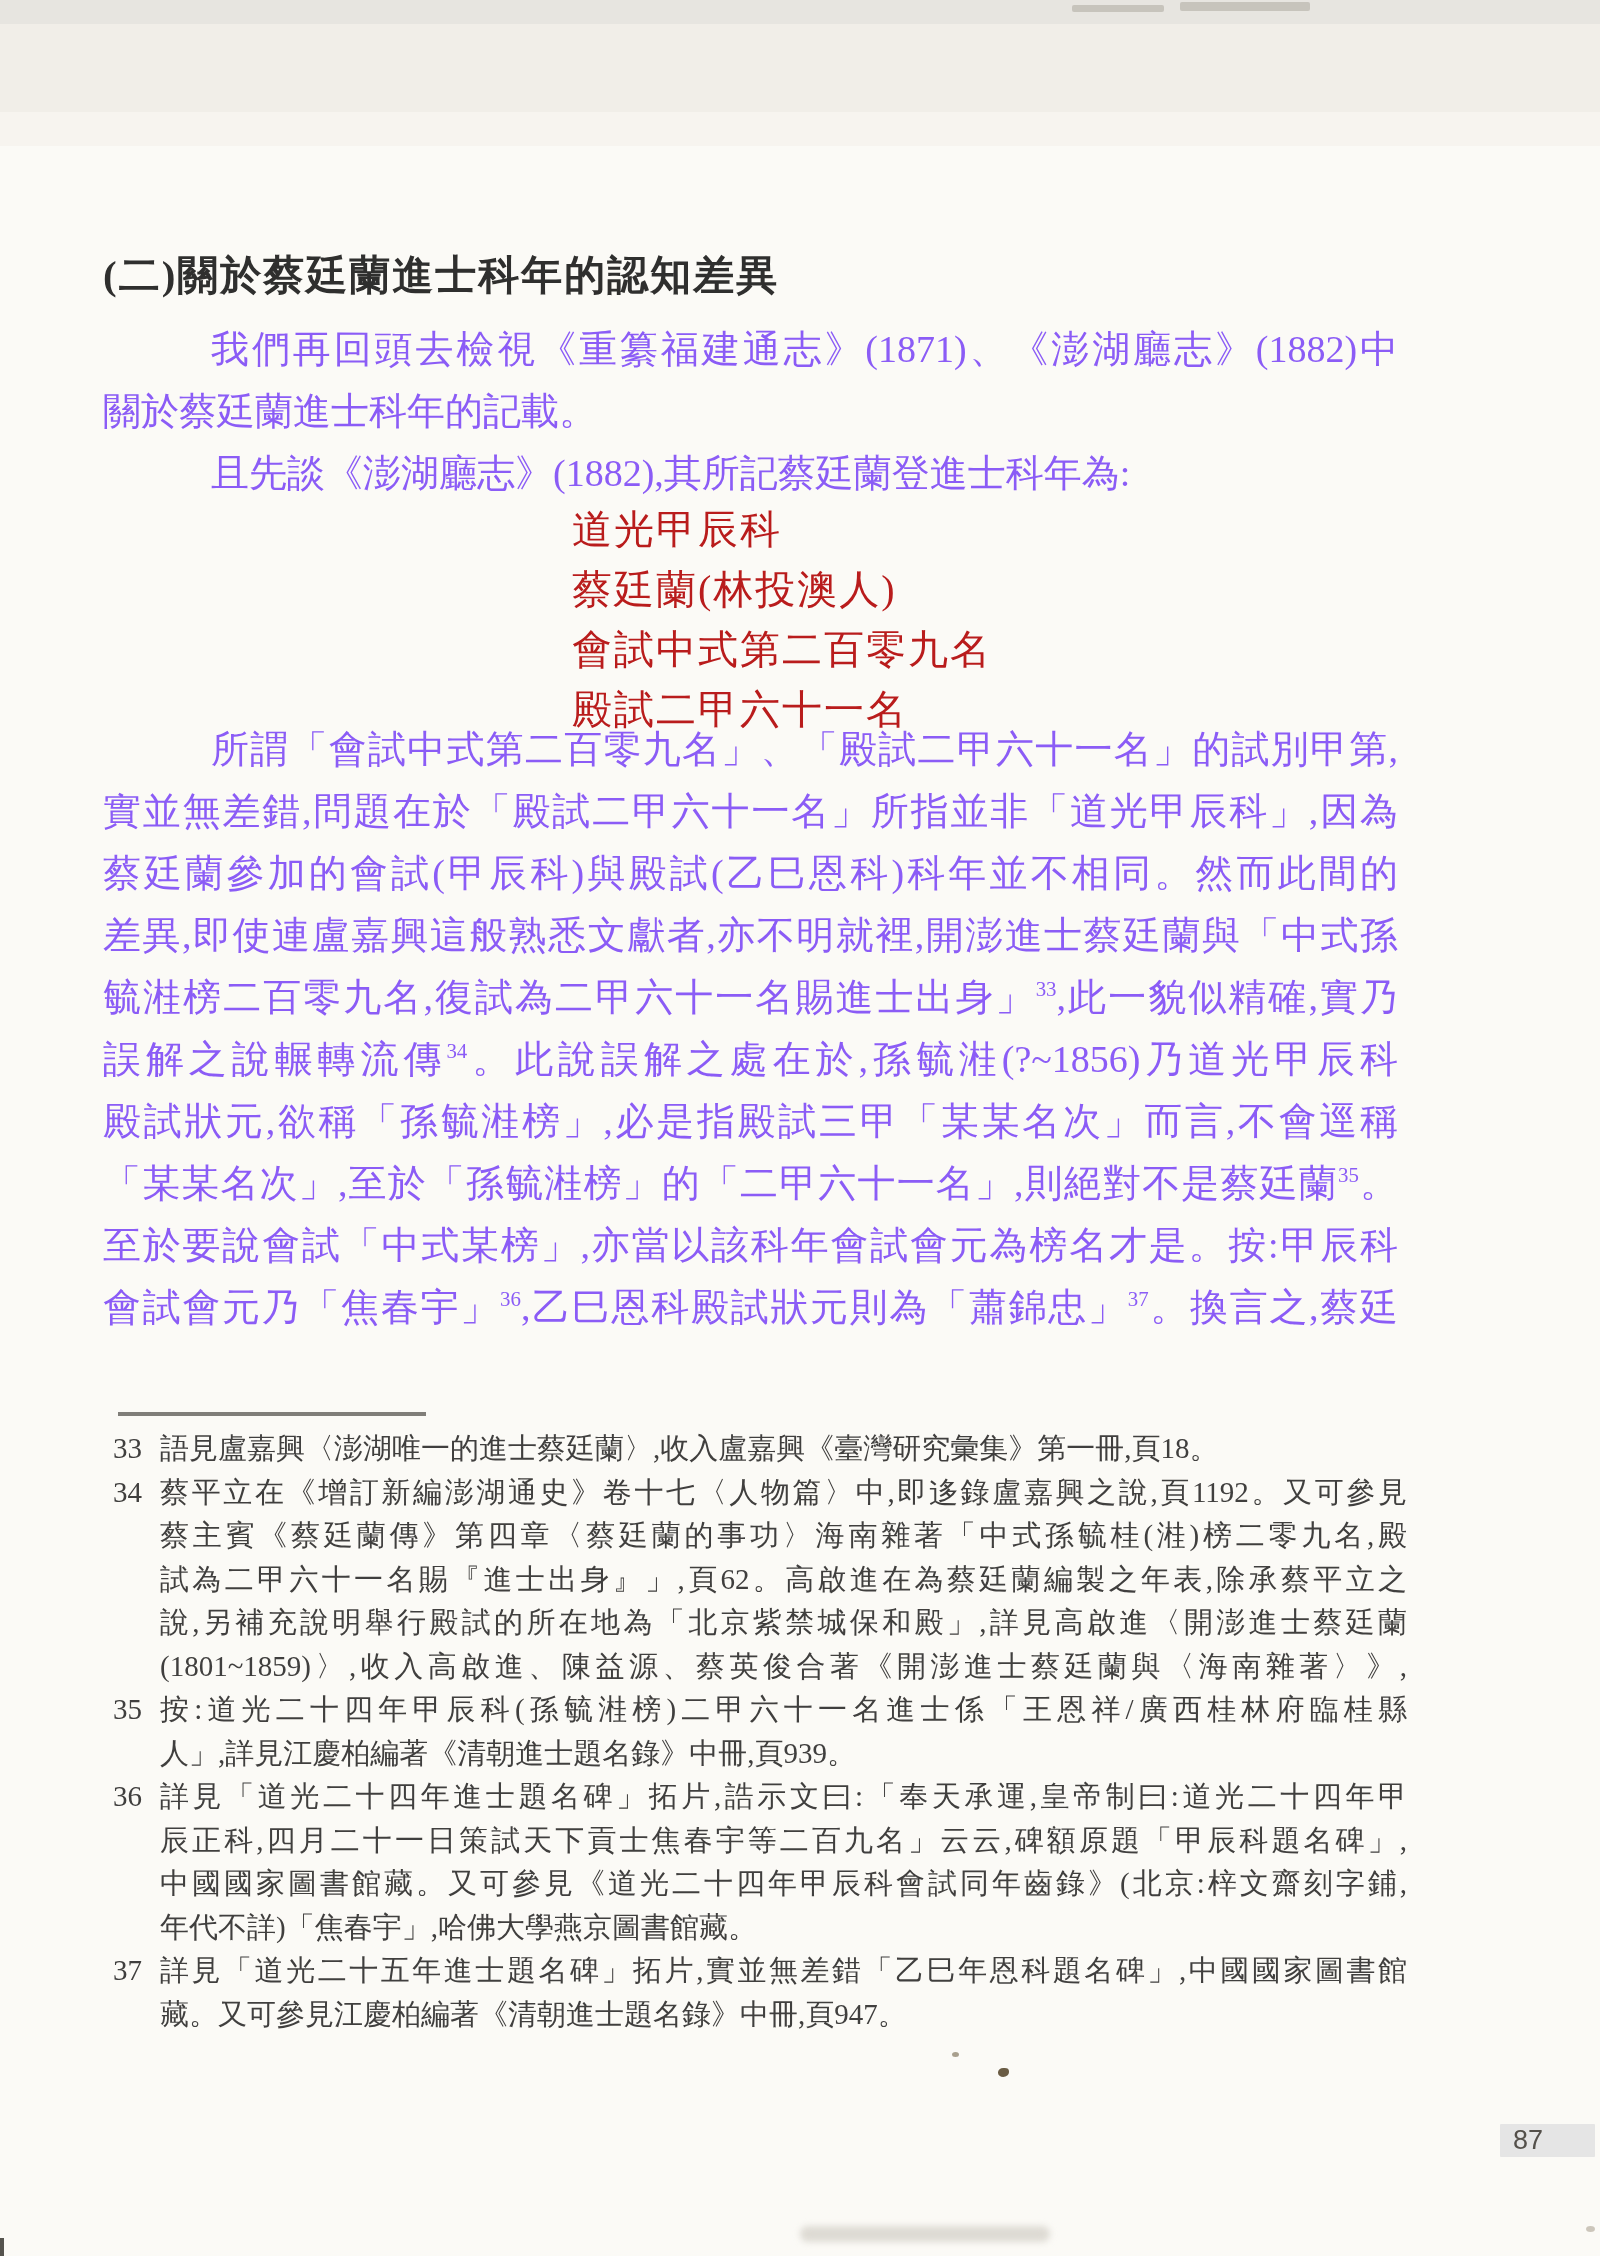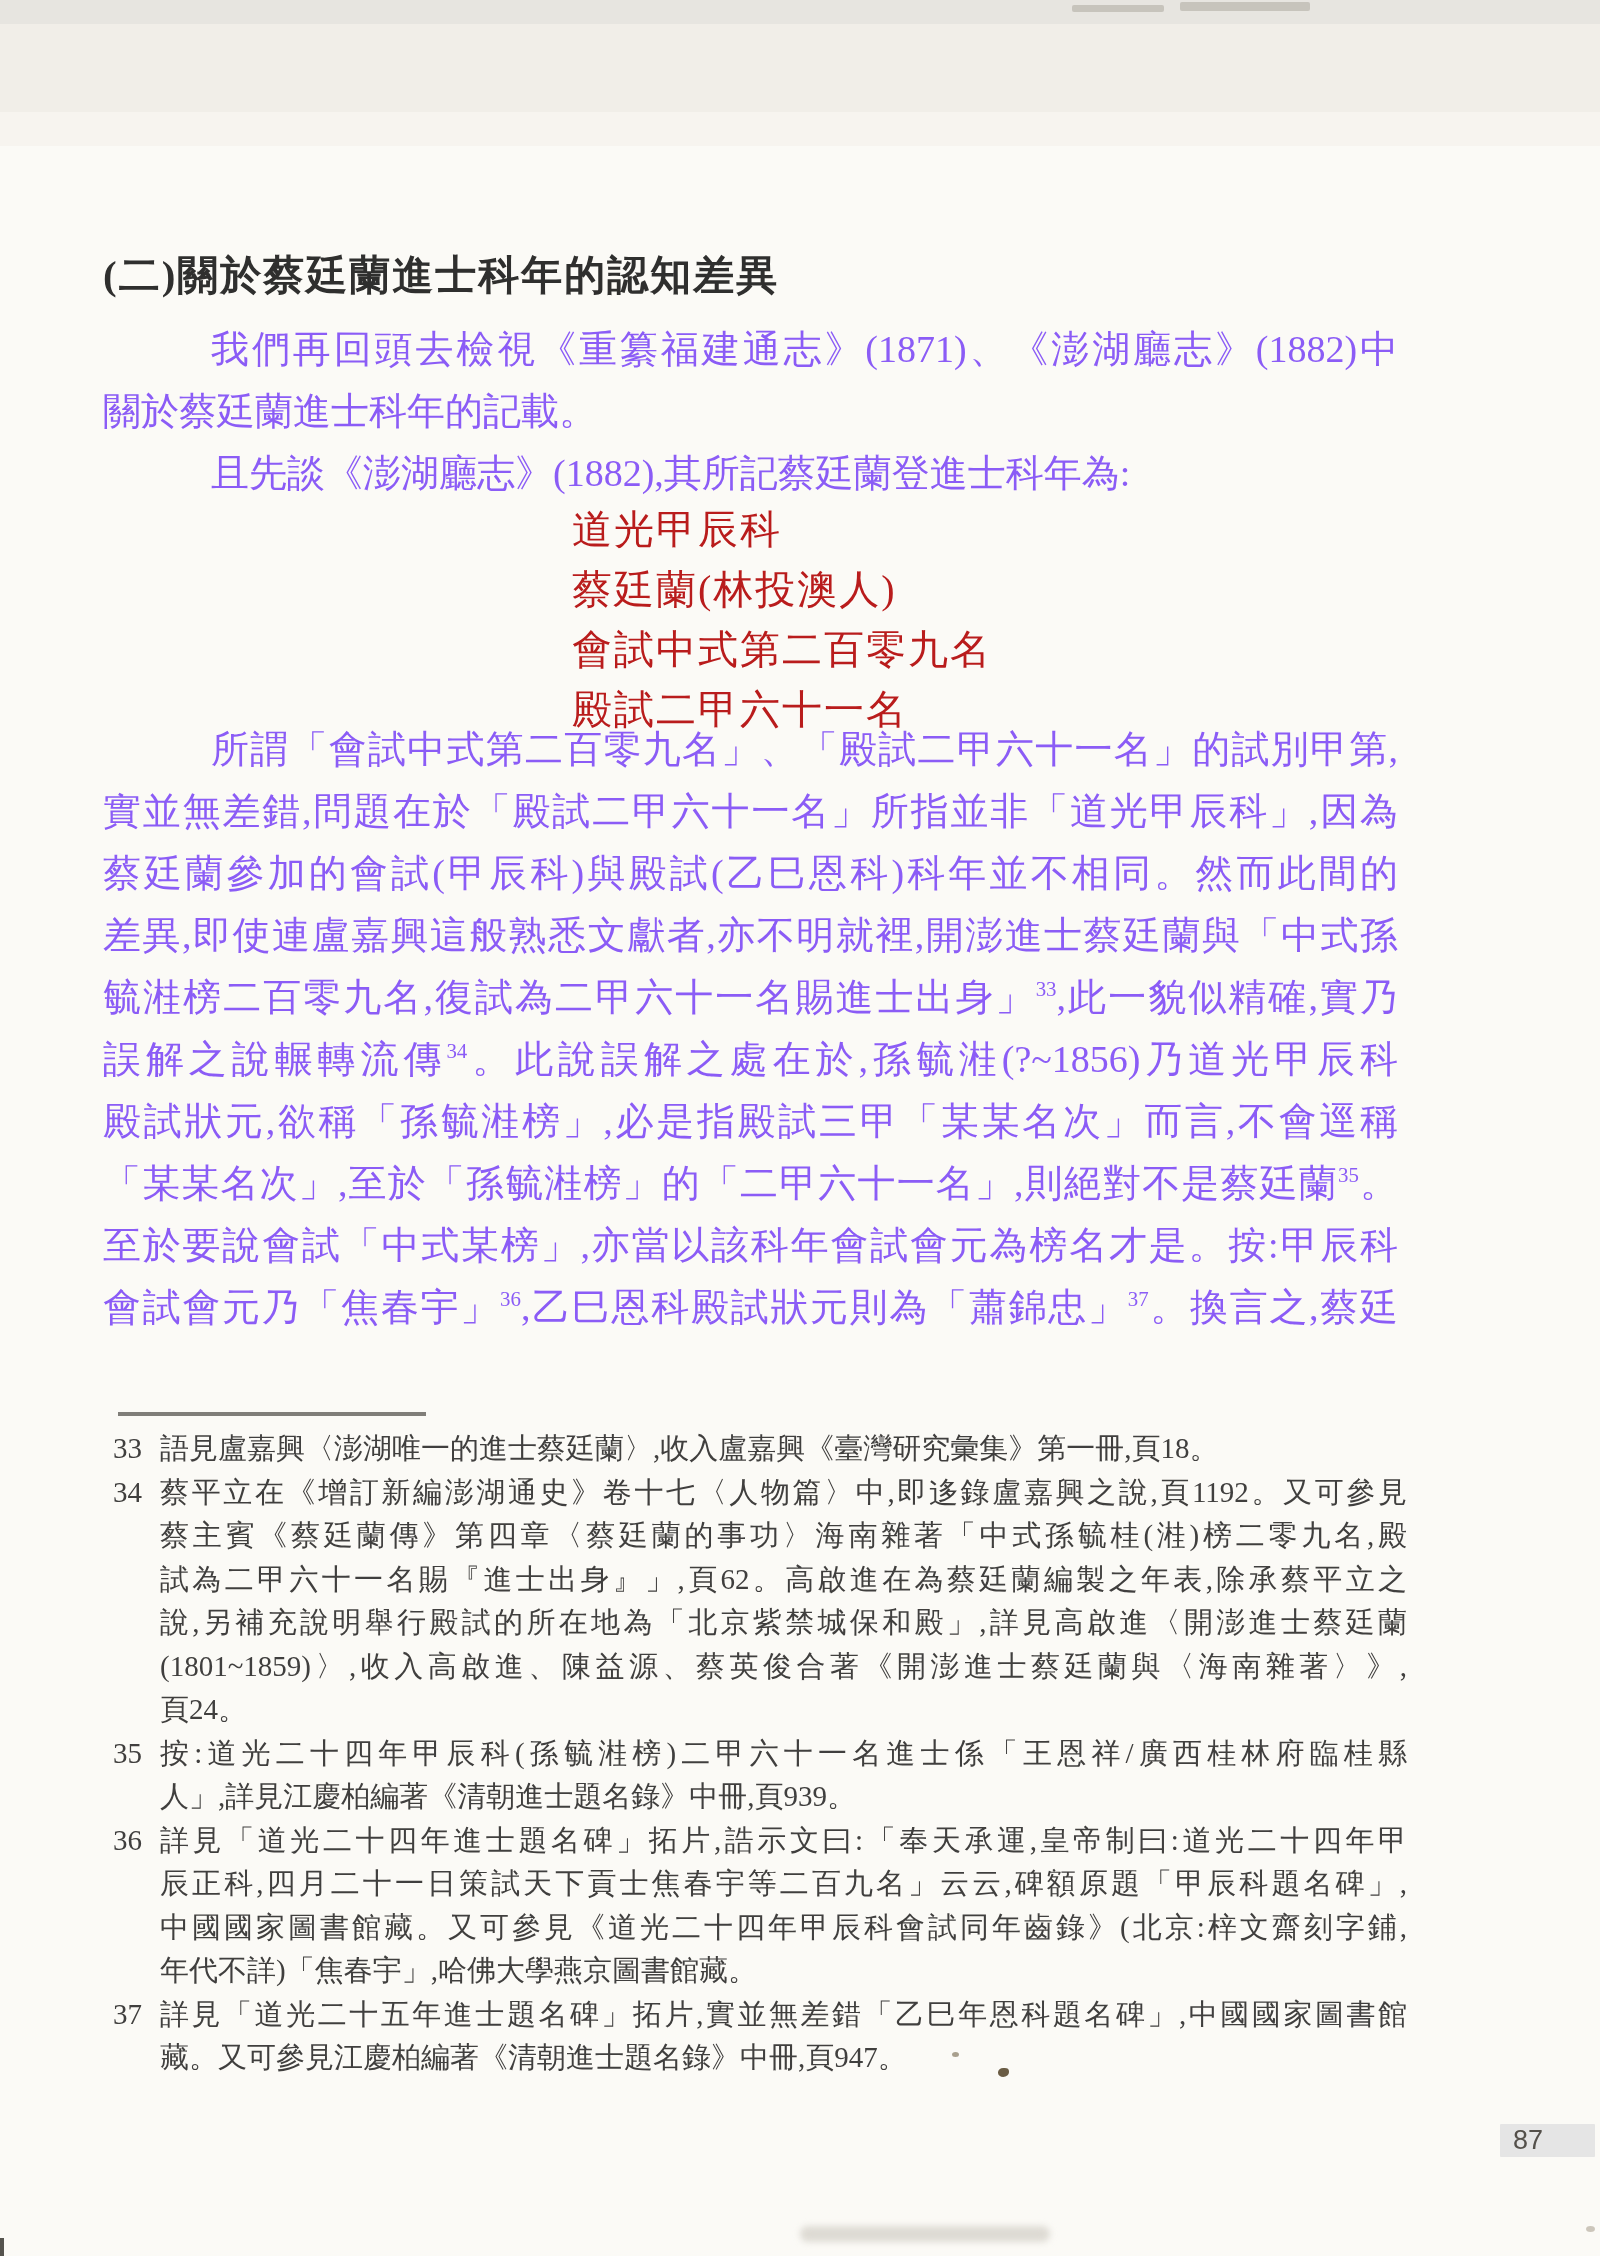--- a/index.html
+++ b/index.html
@@ -119,21 +119,20 @@
         <span class="fnnum">33</span>
         <div class="tline noj">語見盧嘉興〈澎湖唯一的進士蔡廷蘭〉,收入盧嘉興《臺灣研究彙集》第一冊,頁18。</div>
       </div>
       <div class="fn">
         <span class="fnnum">34</span>
         <div class="tline">蔡平立在《增訂新編澎湖通史》卷十七〈人物篇〉中,即迻錄盧嘉興之說,頁1192。又可參見</div>
         <div class="tline">蔡主賓《蔡廷蘭傳》第四章〈蔡廷蘭的事功〉海南雜著「中式孫毓桂(溎)榜二零九名,殿</div>
         <div class="tline">試為二甲六十一名賜『進士出身』」,頁62。高啟進在為蔡廷蘭編製之年表,除承蔡平立之</div>
         <div class="tline">說,另補充說明舉行殿試的所在地為「北京紫禁城保和殿」,詳見高啟進〈開澎進士蔡廷蘭</div>
         <div class="tline">(1801~1859)〉,收入高啟進、陳益源、蔡英俊合著《開澎進士蔡廷蘭與〈海南雜著〉》,</div>
-        <div class="tline noj">頁24。</div>
       </div>
       <div class="fn">
         <span class="fnnum">35</span>
         <div class="tline">按:道光二十四年甲辰科(孫毓溎榜)二甲六十一名進士係「王恩祥/廣西桂林府臨桂縣</div>
         <div class="tline noj">人」,詳見江慶柏編著《清朝進士題名錄》中冊,頁939。</div>
       </div>
       <div class="fn">
         <span class="fnnum">36</span>
         <div class="tline">詳見「道光二十四年進士題名碑」拓片,誥示文曰:「奉天承運,皇帝制曰:道光二十四年甲</div>
         <div class="tline">辰正科,四月二十一日策試天下貢士焦春宇等二百九名」云云,碑額原題「甲辰科題名碑」,</div>

